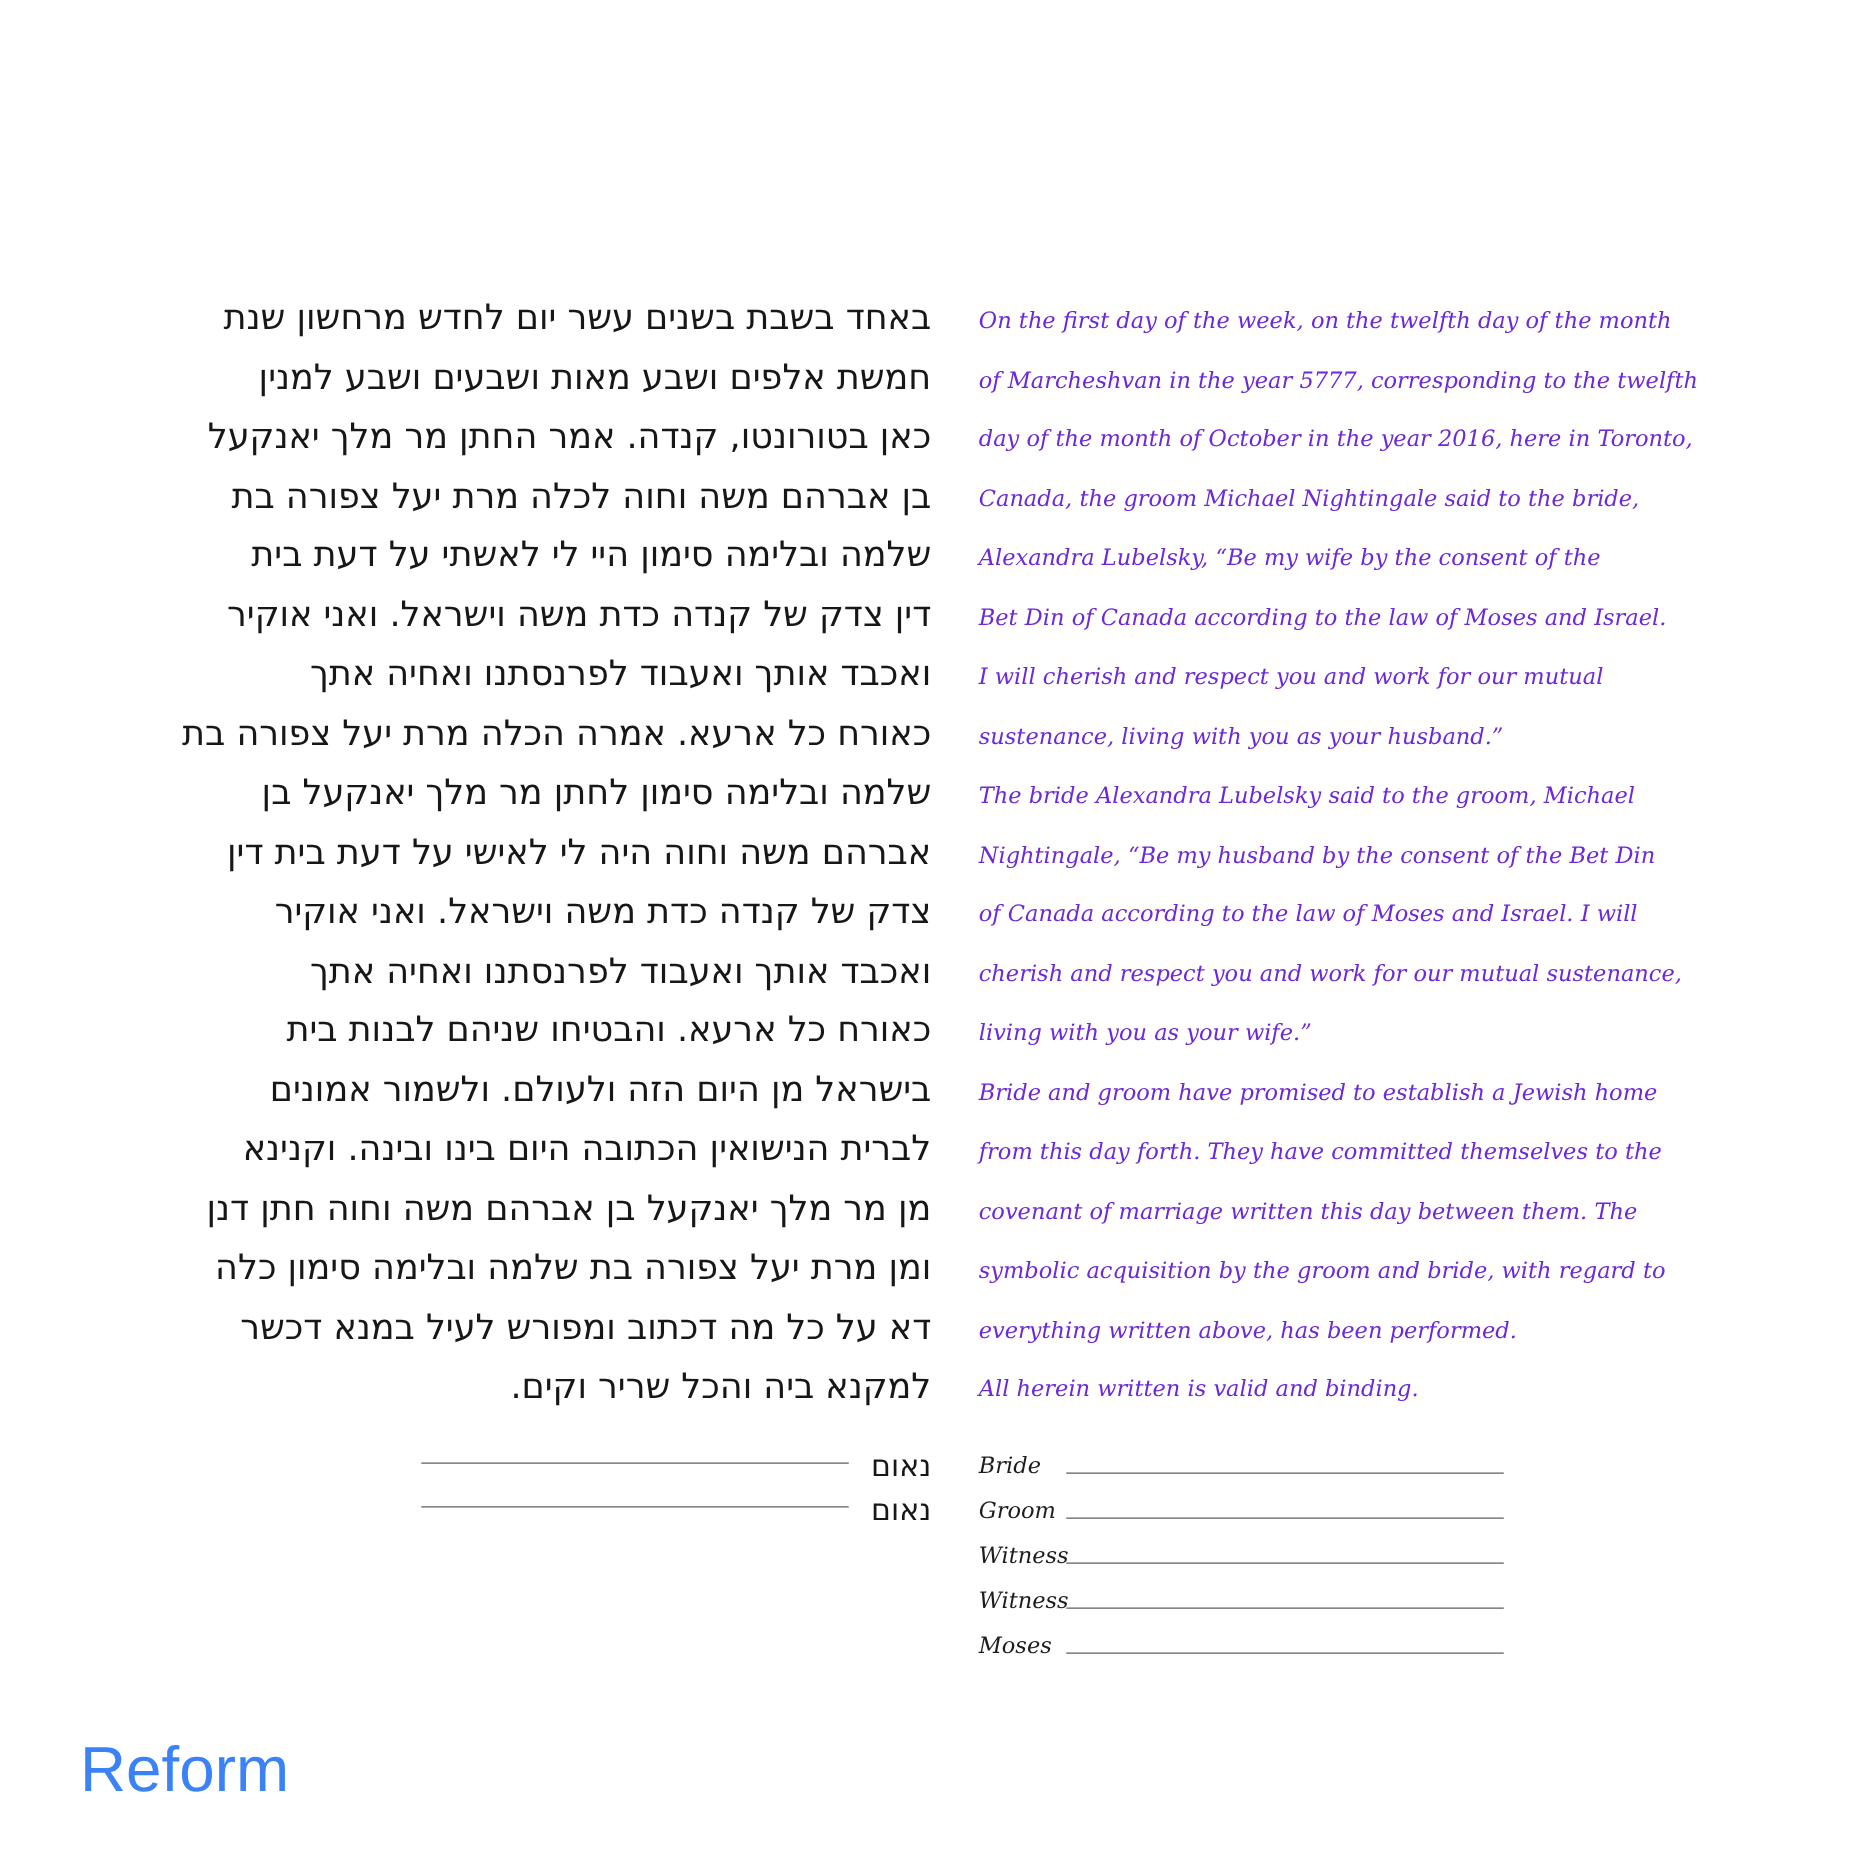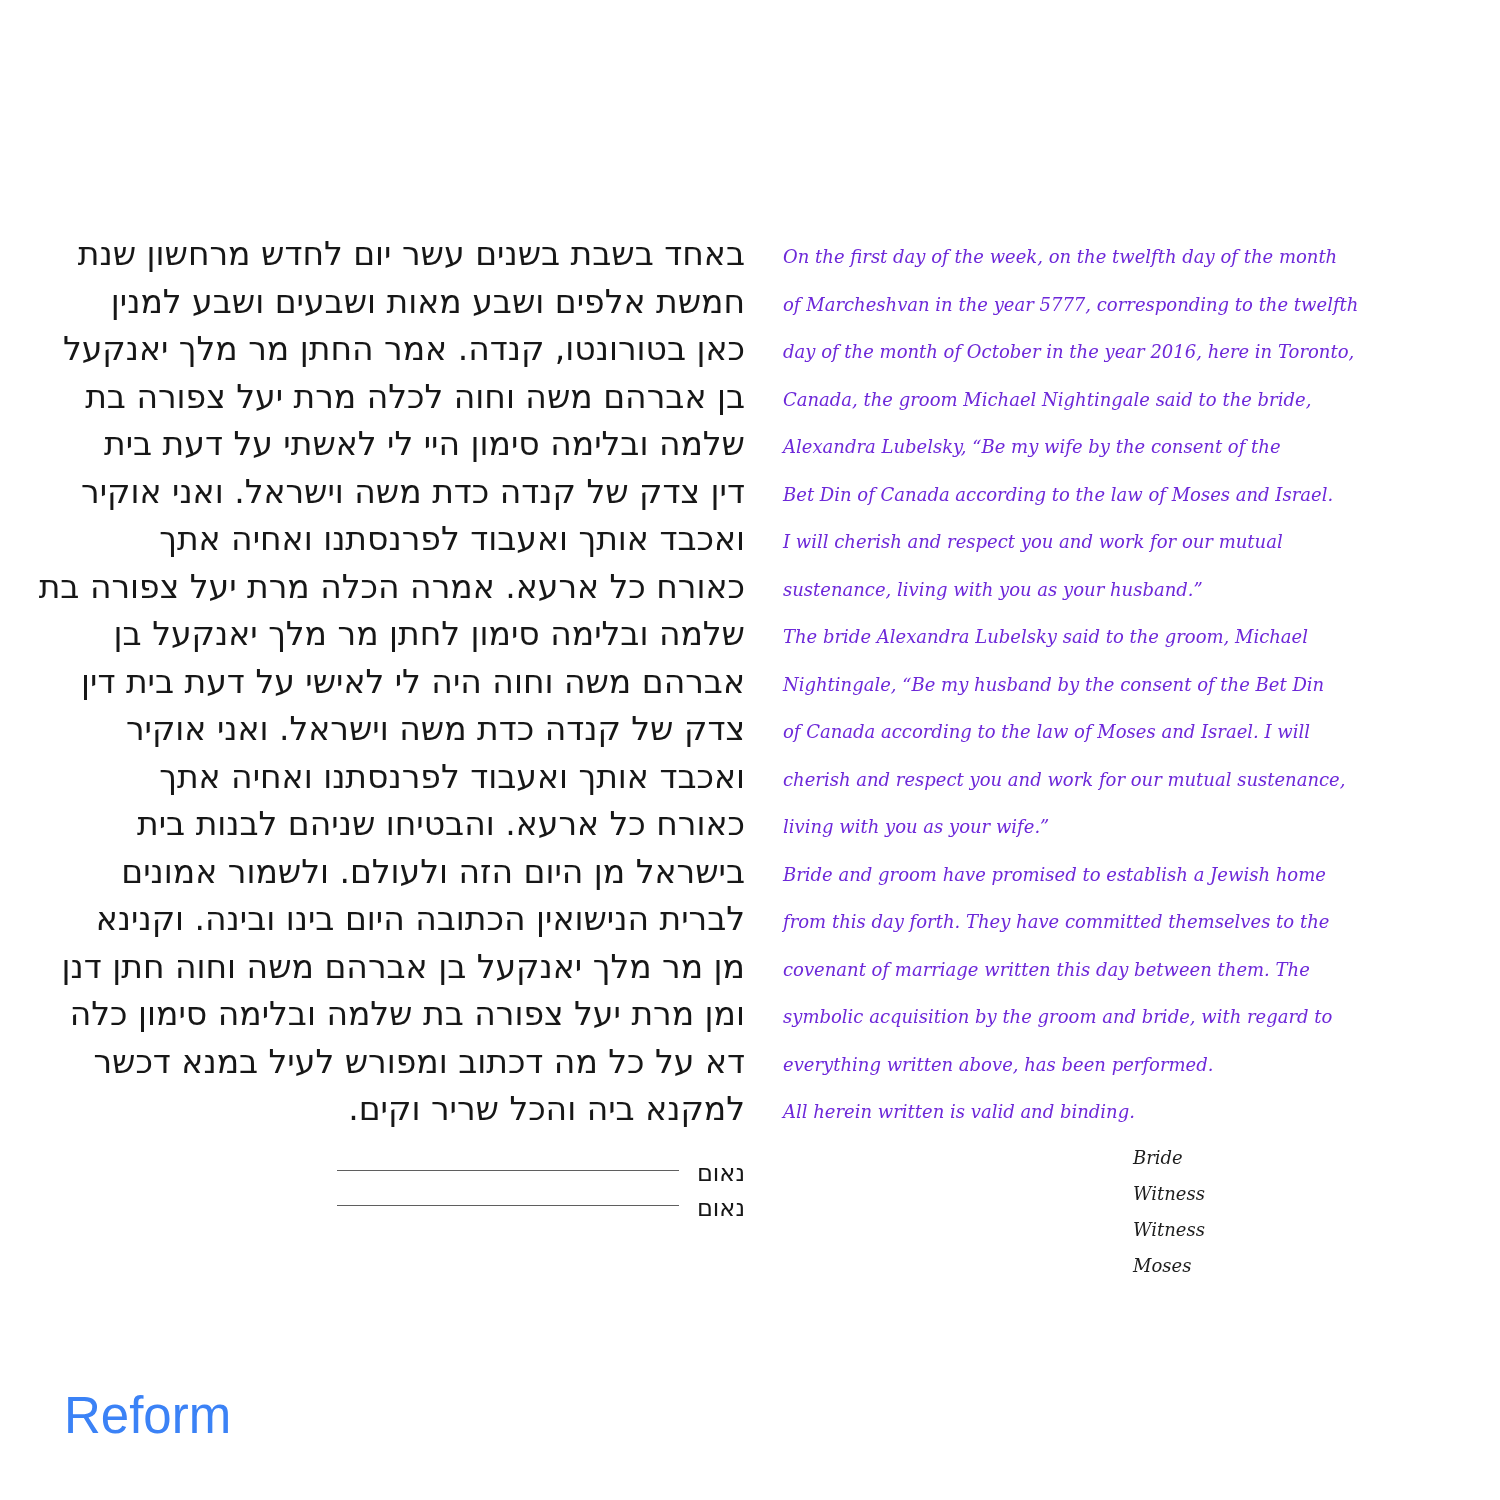--- a/index.html
+++ b/index.html
@@ -12,21 +12,21 @@
     font-family: "DejaVu Sans", sans-serif;
   }
   .heb-text {
     position: absolute;
     top: 230px;
     right: 755px;
     direction: rtl;
     text-align: right;
     white-space: pre;
     font-family: "DejaVu Sans", sans-serif;
-    font-size: 33px;
+    font-size: 28px;
     line-height: 47.5px;
     color: #171717;
   }
   .eng-text {
     position: absolute;
     top: 233px;
     left: 783px;
     white-space: pre;
     font-family: "DejaVu Serif", serif;
     font-style: italic;
@@ -37,21 +37,20 @@
   .sig-en {
     position: absolute;
     left: 783px;
     top: 1147px;
     width: 420px;
   }
   .sig-en .row {
     display: flex;
     align-items: flex-end;
     height: 36px;
-    flex-direction: column;
   }
   .sig-en .label {
     width: 70px;
     flex: 0 0 70px;
     font-family: "DejaVu Serif", serif;
     font-style: italic;
     font-size: 18px;
     color: #1d1d1d;
   }
   .sig-en .rule {
@@ -151,20 +150,24 @@
       <span class="rule"></span>
     </div>
   </div>
 
   <div class="sig-en">
     <div class="row">
       <span class="label">Bride</span>
       <span class="rule"></span>
     </div>
     <div class="row">
+      <span class="label">Groom</span>
+      <span class="rule"></span>
+    </div>
+    <div class="row">
       <span class="label">Witness</span>
       <span class="rule"></span>
     </div>
     <div class="row">
       <span class="label">Witness</span>
       <span class="rule"></span>
     </div>
     <div class="row">
       <span class="label">Moses</span>
       <span class="rule"></span>

